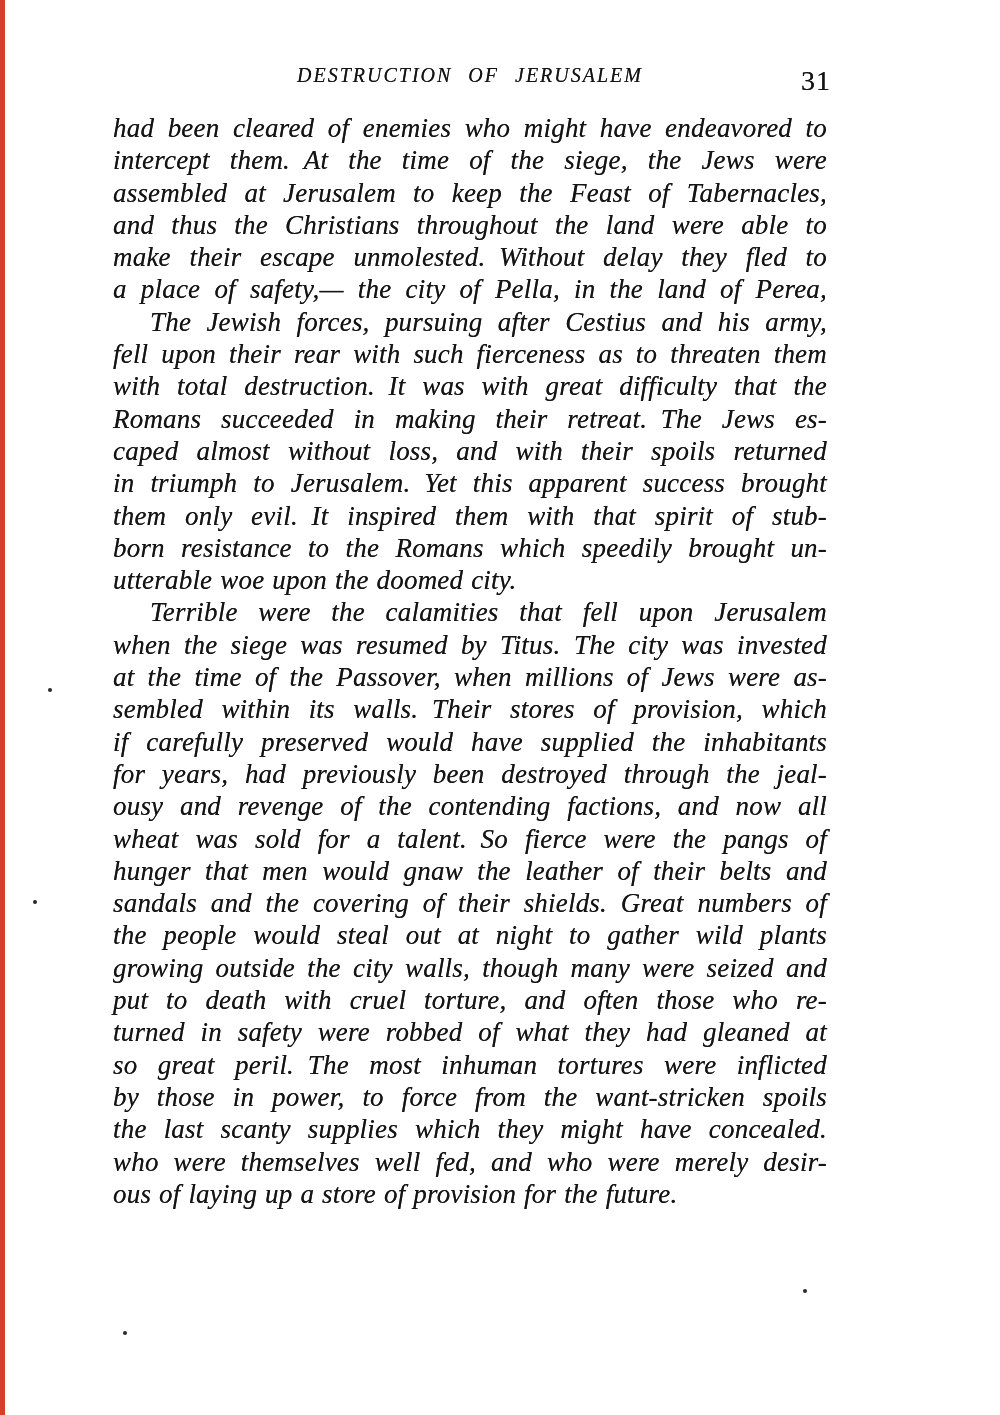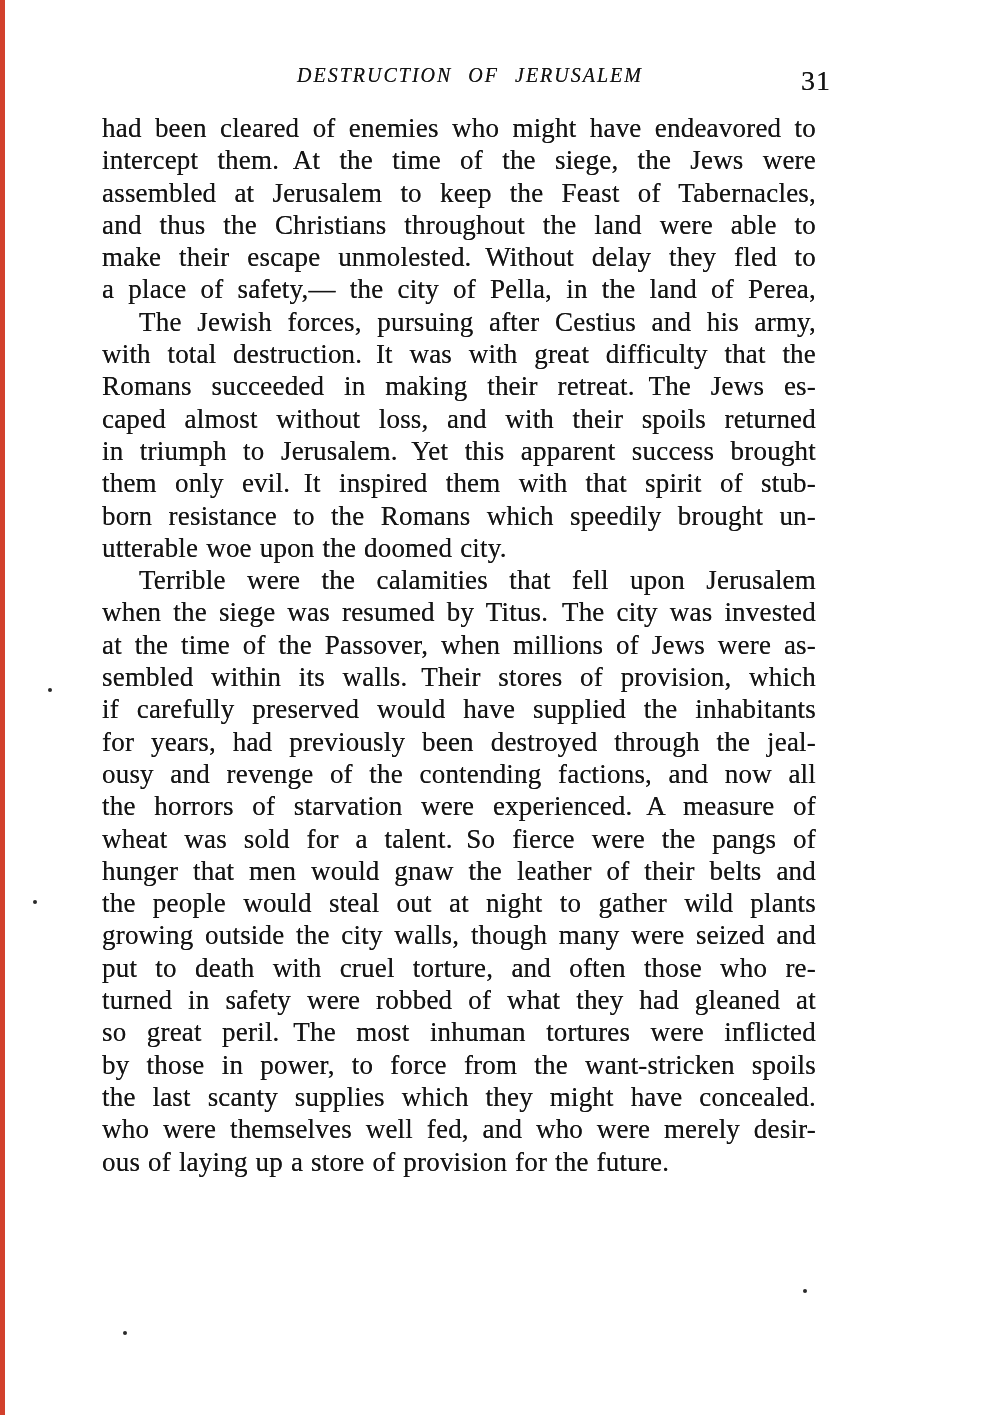--- a/index.html
+++ b/index.html
@@ -34,26 +34,27 @@
   }
   .page-number {
     position: absolute;
     right: -4px; top: 1px;
     font-size: 28px;
     letter-spacing: 1px;
     text-shadow: 0 0 0.5px rgba(0,0,0,0.75);
   }
   .text-block {
     position: absolute;
-    left: 102px; top: 112px;
+    left: 113px; top: 112px;
     width: 714px;
     font-size: 27px;
     line-height: 32.3px;
     color: #141414;
     text-shadow: 0 0 0.5px rgba(0,0,0,0.7);
+    font-style: italic;
   }
   .paragraph { margin: 0; }
   .line {
     text-align: justify;
     text-align-last: justify;
     word-spacing: 1px;
     letter-spacing: 0.2px;
   }
   .line.last-line { text-align-last: left; }
   .line.indent { text-indent: 37px; }
@@ -78,39 +79,40 @@
     <div class="paragraph">
       <div class="line">had been cleared of enemies who might have endeavored to</div>
       <div class="line">intercept them. At the time of the siege, the Jews were</div>
       <div class="line">assembled at Jerusalem to keep the Feast of Tabernacles,</div>
       <div class="line">and thus the Christians throughout the land were able to</div>
       <div class="line">make their escape unmolested. Without delay they fled to</div>
       <div class="line">a place of safety,— the city of Pella, in the land of Perea,</div>
     </div>
     <div class="paragraph">
       <div class="line indent">The Jewish forces, pursuing after Cestius and his army,</div>
+      <div class="line">fell upon their rear with such fierceness as to threaten them</div>
       <div class="line">with total destruction. It was with great difficulty that the</div>
       <div class="line">Romans succeeded in making their retreat. The Jews es-</div>
       <div class="line">caped almost without loss, and with their spoils returned</div>
       <div class="line">in triumph to Jerusalem. Yet this apparent success brought</div>
       <div class="line">them only evil. It inspired them with that spirit of stub-</div>
       <div class="line">born resistance to the Romans which speedily brought un-</div>
       <div class="line last-line">utterable woe upon the doomed city.</div>
     </div>
     <div class="paragraph">
       <div class="line indent">Terrible were the calamities that fell upon Jerusalem</div>
       <div class="line">when the siege was resumed by Titus. The city was invested</div>
       <div class="line">at the time of the Passover, when millions of Jews were as-</div>
       <div class="line">sembled within its walls. Their stores of provision, which</div>
       <div class="line">if carefully preserved would have supplied the inhabitants</div>
       <div class="line">for years, had previously been destroyed through the jeal-</div>
       <div class="line">ousy and revenge of the contending factions, and now all</div>
-      <div class="line">the horrors of starvation were experienced. A measure of</div>
       <div class="line">wheat was sold for a talent. So fierce were the pangs of</div>
       <div class="line">hunger that men would gnaw the leather of their belts and</div>
+      <div class="line">sandals and the covering of their shields. Great numbers of</div>
       <div class="line">the people would steal out at night to gather wild plants</div>
       <div class="line">growing outside the city walls, though many were seized and</div>
       <div class="line">put to death with cruel torture, and often those who re-</div>
       <div class="line">turned in safety were robbed of what they had gleaned at</div>
       <div class="line">so great peril. The most inhuman tortures were inflicted</div>
       <div class="line">by those in power, to force from the want-stricken spoils</div>
       <div class="line">the last scanty supplies which they might have concealed.</div>
       <div class="line">who were themselves well fed, and who were merely desir-</div>
       <div class="line last-line">ous of laying up a store of provision for the future.</div>
     </div>

